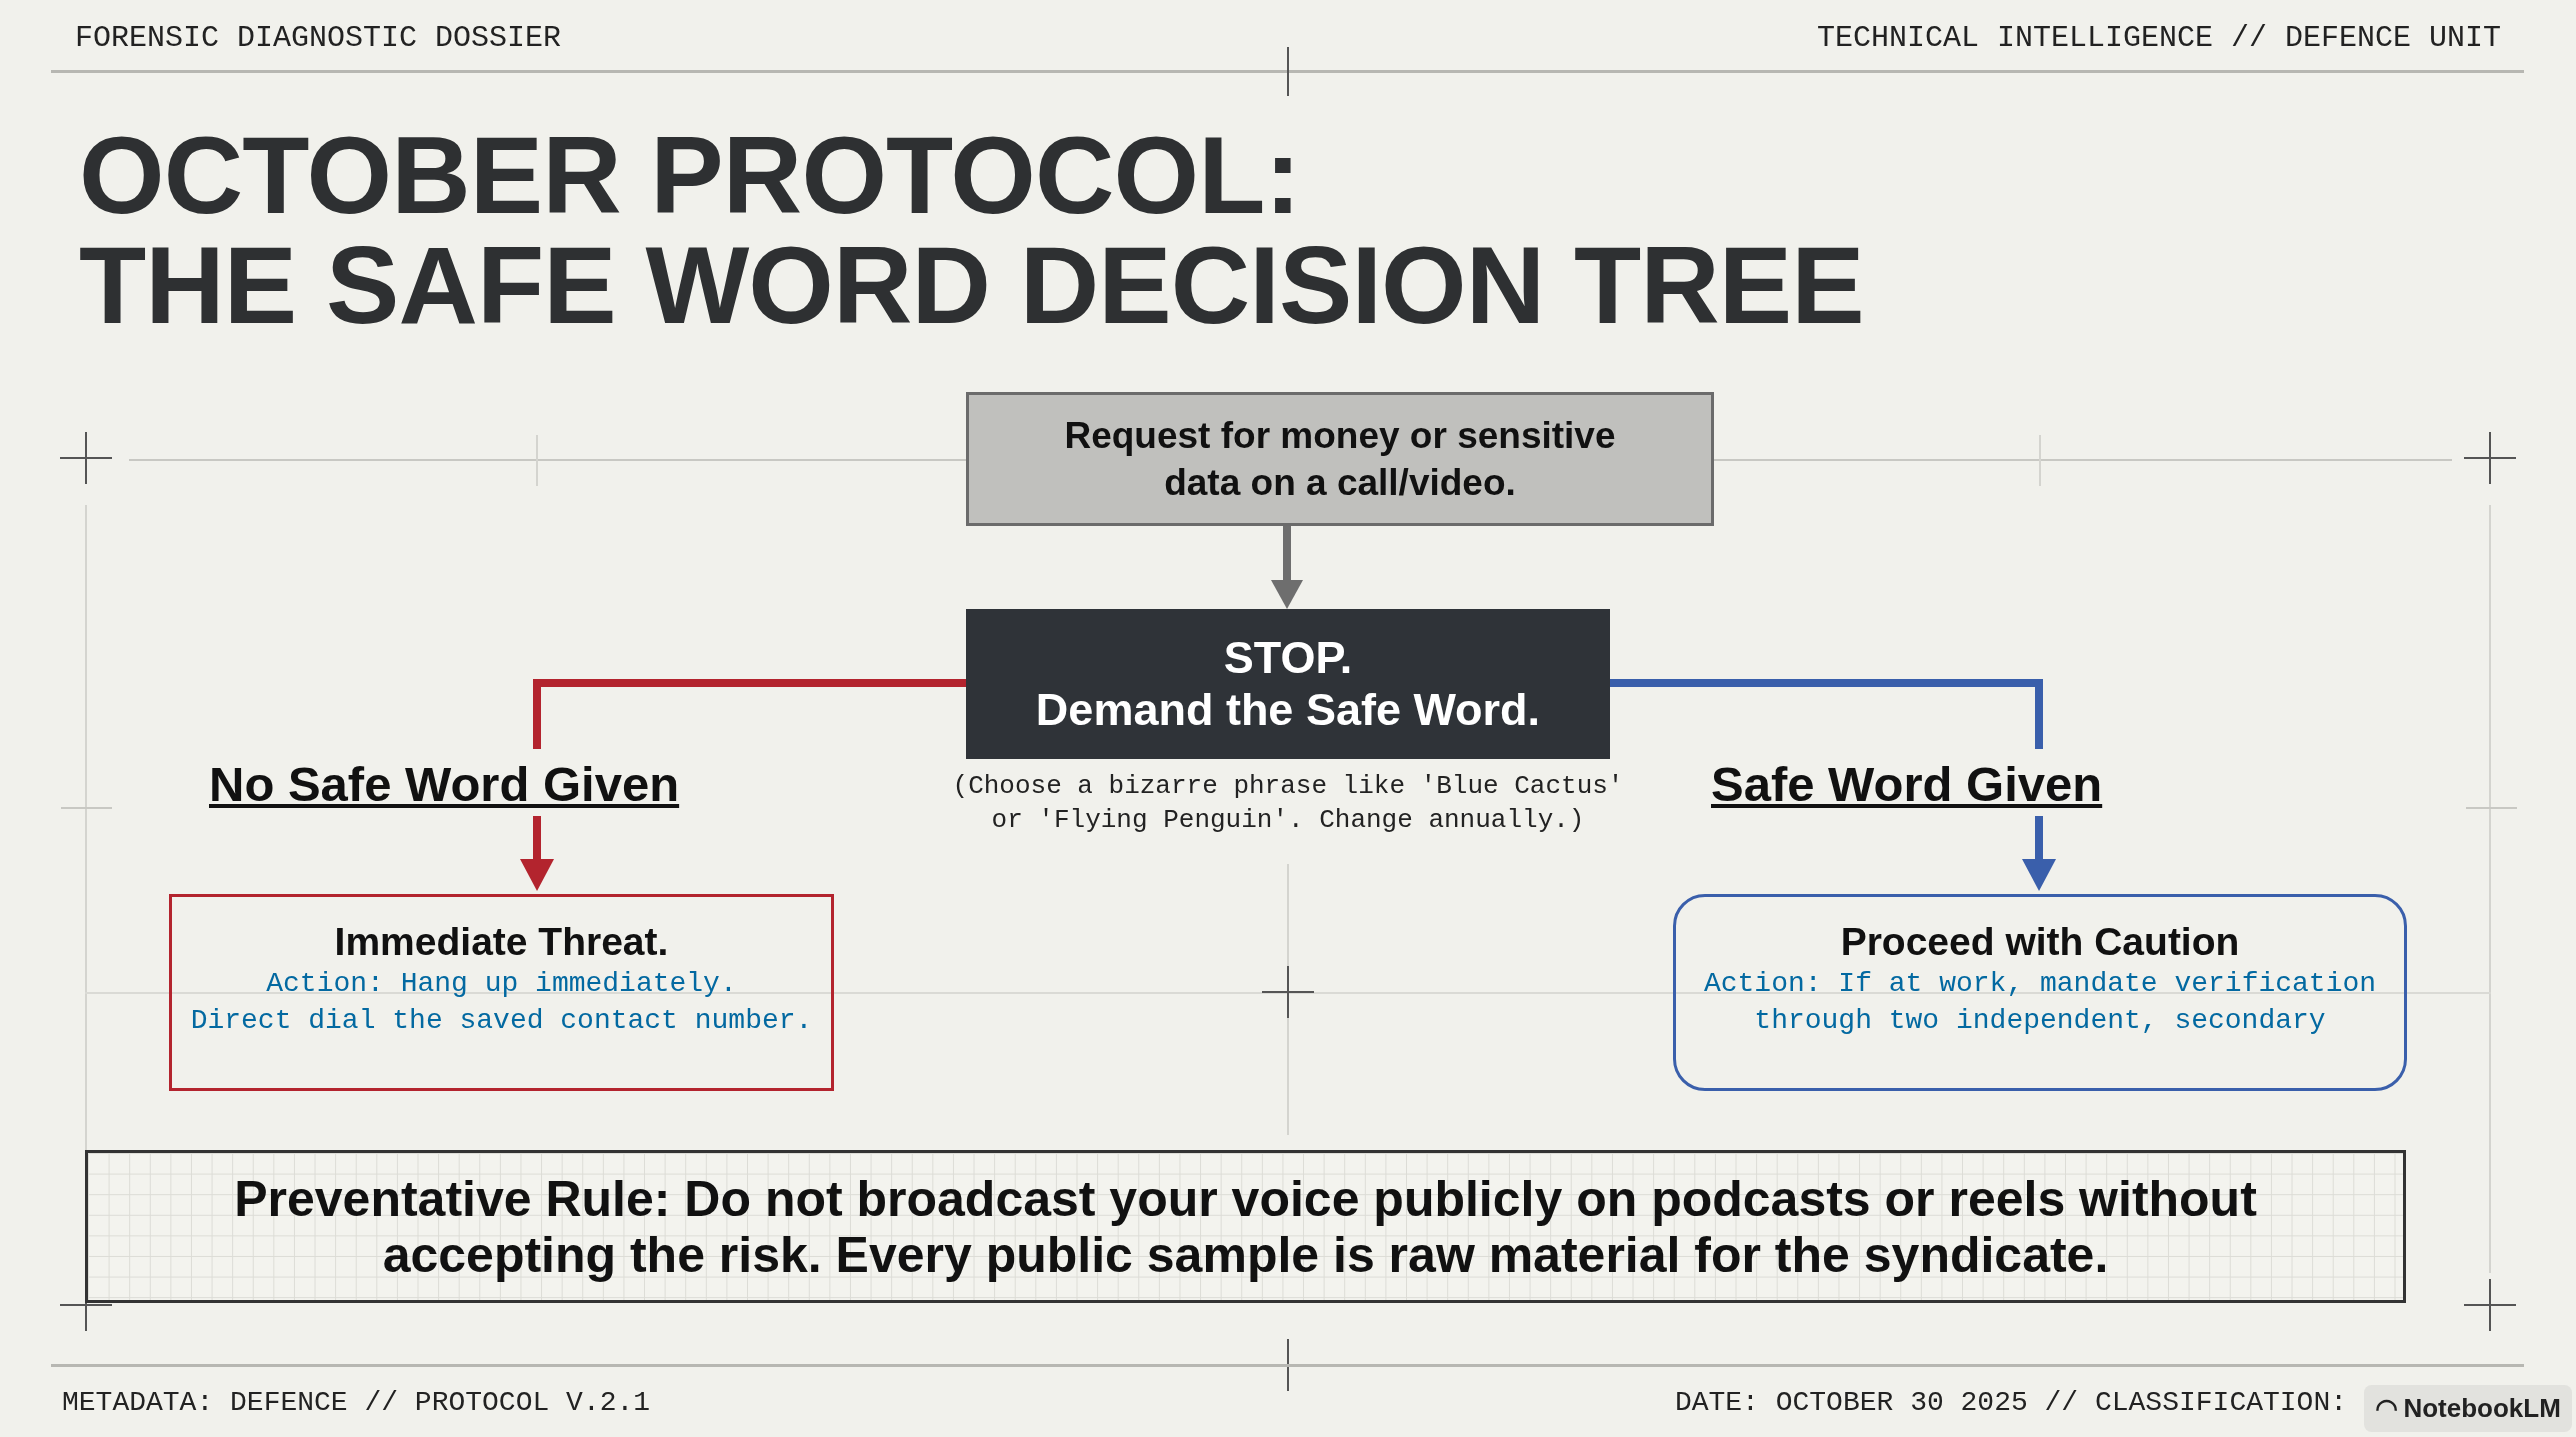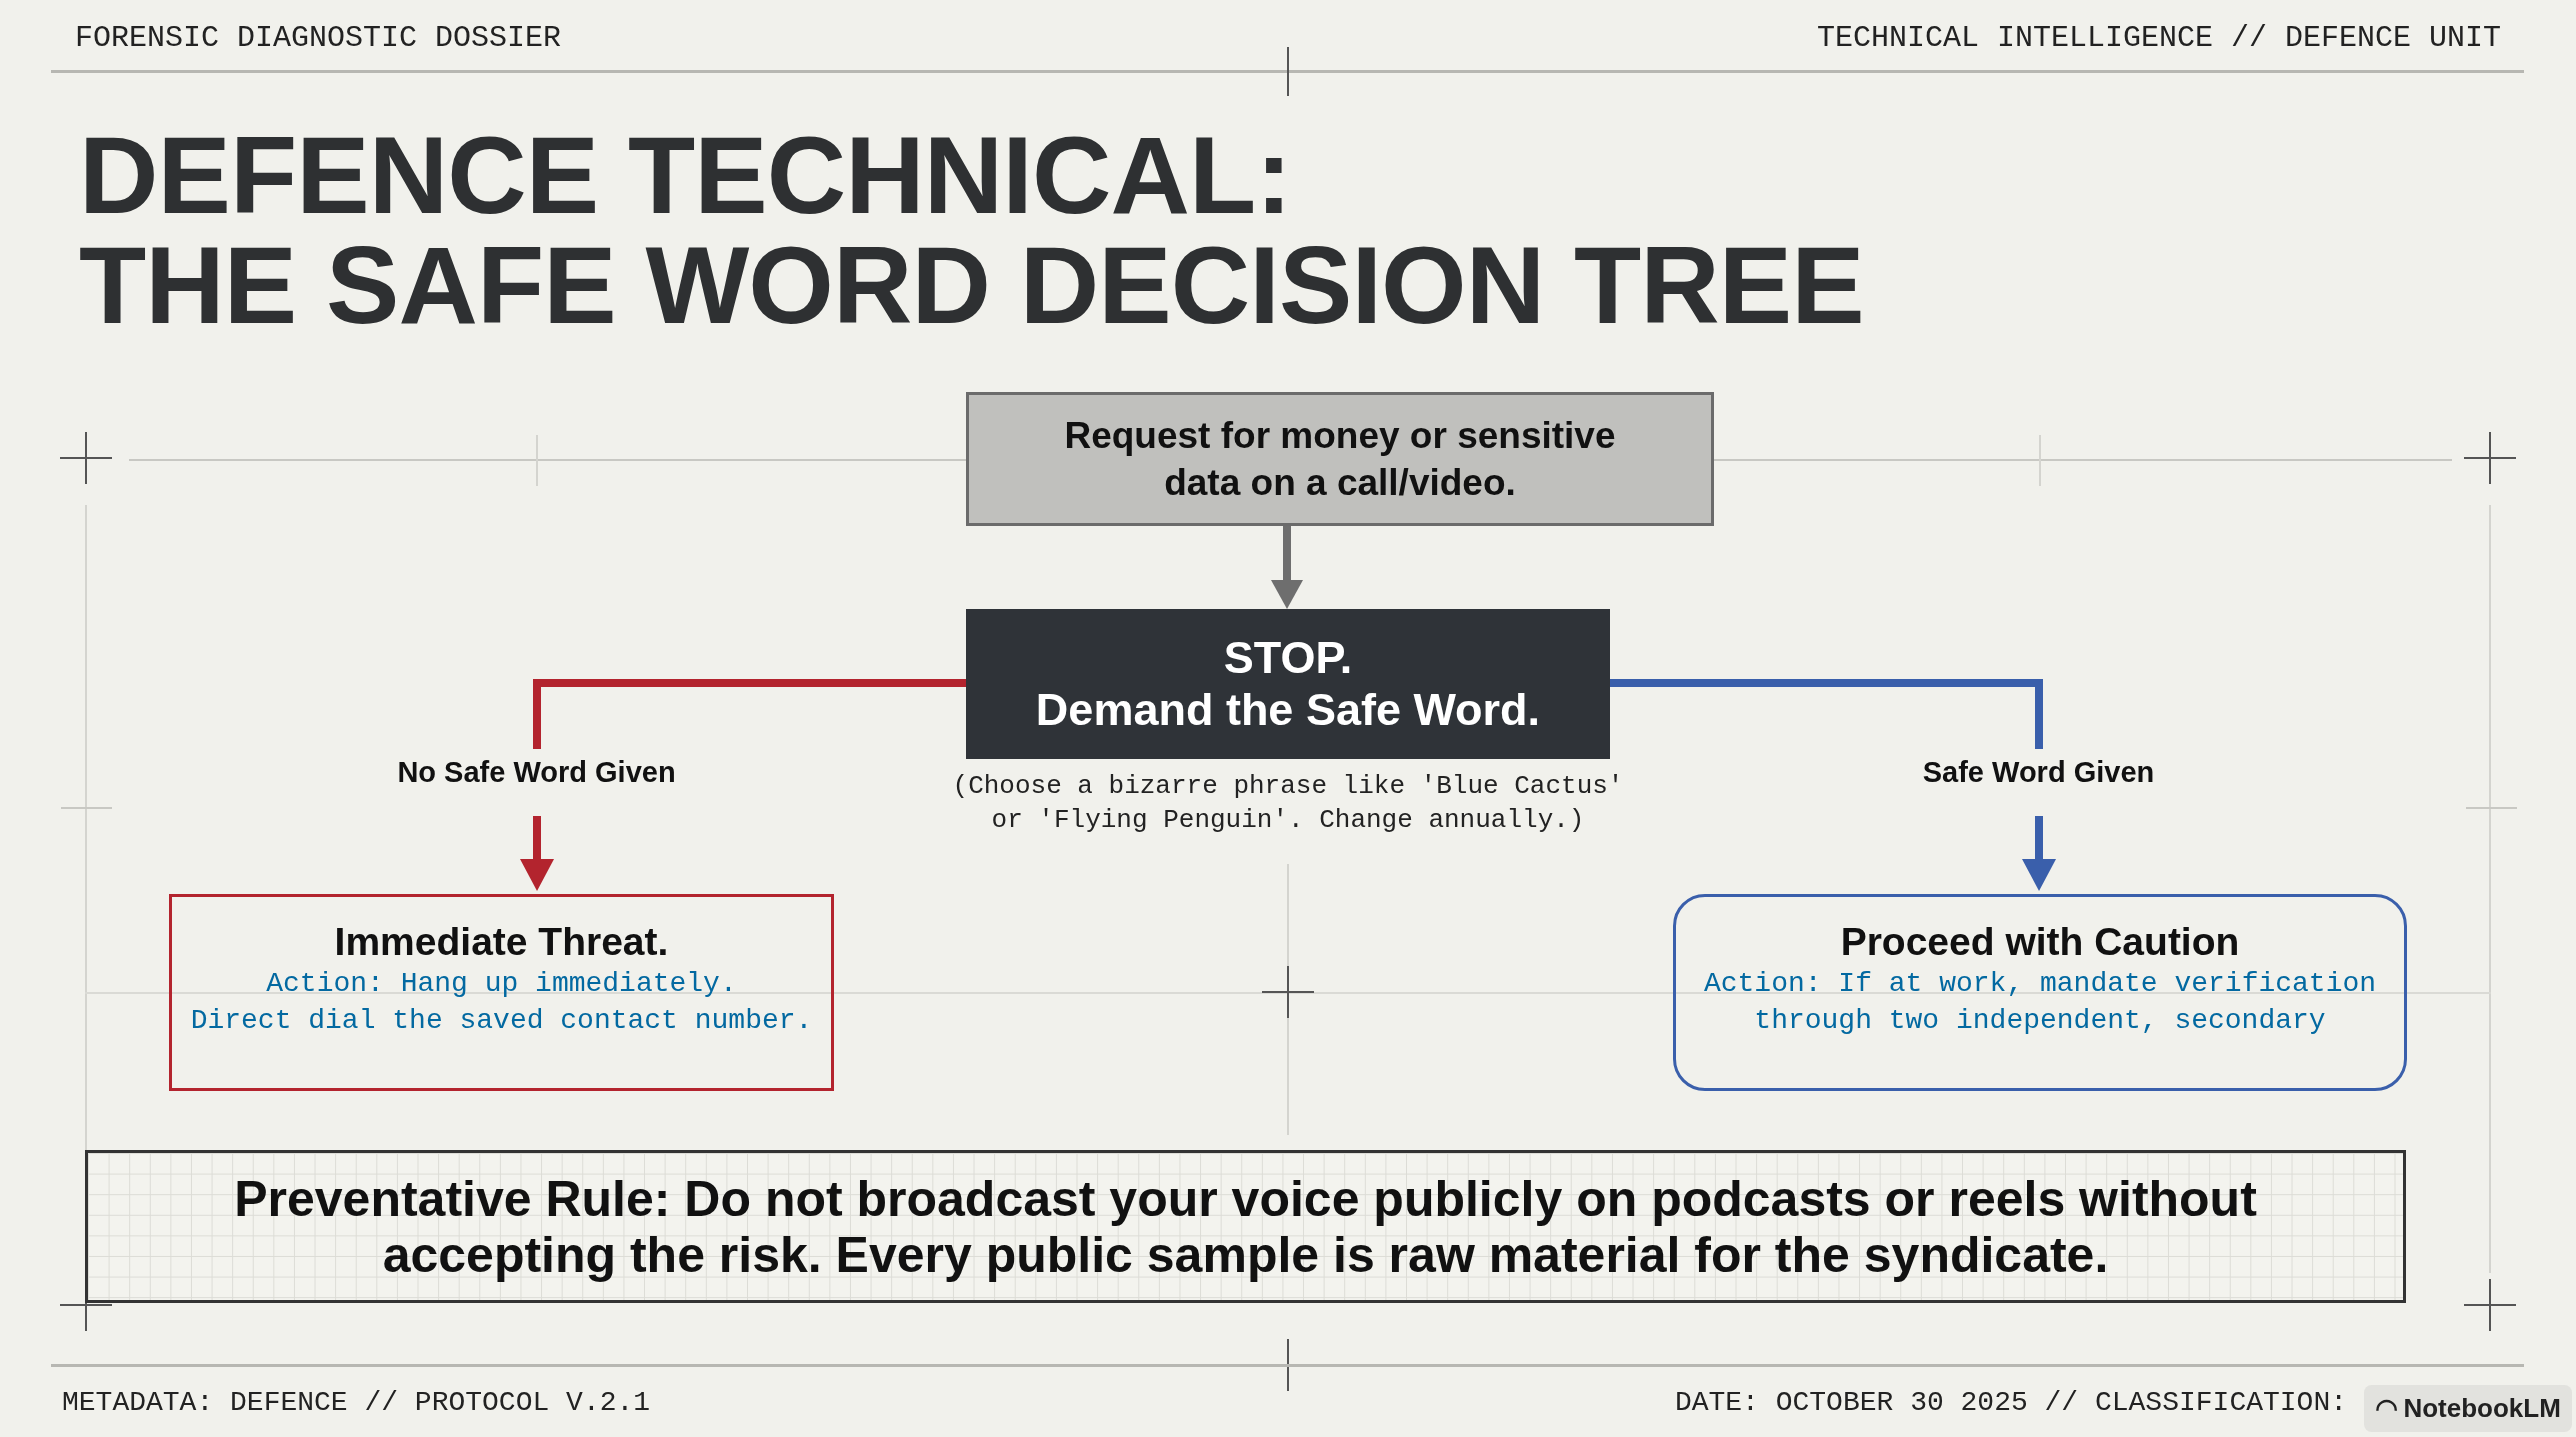--- a/index.html
+++ b/index.html
@@ -10,42 +10,42 @@
   .vl{position:absolute;width:1.9px;background:#d4d4cf;}
   .hr{position:absolute;height:2.8px;background:#b7b7b2;}
   .cross{position:absolute;width:52px;height:52px;}
   .cross:before{content:"";position:absolute;left:25px;top:0;width:1.9px;height:52px;background:#555;}
   .cross:after{content:"";position:absolute;top:25px;left:0;height:1.9px;width:52px;background:#555;}
   .title{left:79px;top:120px;font-size:110px;font-weight:bold;line-height:110px;color:#2e3032;letter-spacing:-0.9px;}
   .box{position:absolute;box-sizing:border-box;display:flex;flex-direction:column;align-items:center;justify-content:center;text-align:center;}
   .req{left:966px;top:392px;width:748px;height:134px;background:#c0c0bd;border:3.7px solid #6b6b6b;font-size:37px;font-weight:bold;line-height:47px;}
   .stop{left:966px;top:609px;width:644px;height:150px;background:#2f3338;color:#fff;font-size:45px;font-weight:bold;line-height:52px;}
   .note{left:936px;top:769px;width:704px;text-align:center;font-size:26px;line-height:34px;color:#222;}
-  .label{font-size:29px;font-weight:bold;text-align:center;width:655px;}
+  .label{font-size:49px;font-weight:bold;width:655px;text-decoration:underline;}
   .outcome{background:transparent;border:3.7px solid;padding-top:20.6px;justify-content:flex-start;}
   .outcome .h{font-size:39px;font-weight:bold;line-height:47px;}
   .outcome .b{font-size:28px;line-height:37px;color:#0369a1;}
   .rule{left:85px;top:1150px;width:2321px;height:153px;border:3.7px solid #333;box-sizing:border-box;
     background-color:#f3f3ee;
     background-image:linear-gradient(#dcdcd6 0.9px,transparent 0.9px),linear-gradient(90deg,#dcdcd6 0.9px,transparent 0.9px);
     background-size:20.6px 20.6px;display:flex;align-items:center;justify-content:center;text-align:center;
     font-size:50px;font-weight:bold;line-height:56px;padding:0 56px;}
   .foot{font-size:28px;color:#222;}
   .badge{left:2364px;top:1385px;width:208px;height:47px;background:#e2e2de;border-radius:7.5px;display:flex;align-items:center;justify-content:center;font-size:26px;font-weight:bold;color:#222;}
 </style>
 </head>
 <body>
 
 <div class="abs mono foot" style="left:75px;top:20.6px;font-size:30px;">FORENSIC DIAGNOSTIC DOSSIER</div>
 <div class="abs mono foot" style="right:75px;top:20.6px;font-size:30px;">TECHNICAL INTELLIGENCE // DEFENCE UNIT</div>
 <div class="hr" style="left:51px;top:70px;width:2473px;"></div>
 <div class="vl" style="left:1287px;top:47px;height:49px;background:#555;"></div>
 
 <div class="abs title">
-  <div>DEFENCE TECHNICAL:</div>
+  <div>OCTOBER PROTOCOL:</div>
   <div>THE SAFE WORD DECISION TREE</div>
 </div>
 
 <div class="hl" style="left:129px;top:459px;width:837px;"></div>
 <div class="hl" style="left:1610px;top:459px;width:842px;"></div>
 <div class="vl" style="left:85px;top:505px;height:768px;"></div>
 <div class="vl" style="left:2489px;top:505px;height:768px;"></div>
 <div class="vl" style="left:536px;top:435px;height:51px;"></div>
 <div class="vl" style="left:2039px;top:435px;height:51px;"></div>
 <div class="hl" style="left:61px;top:807px;width:51px;"></div>

